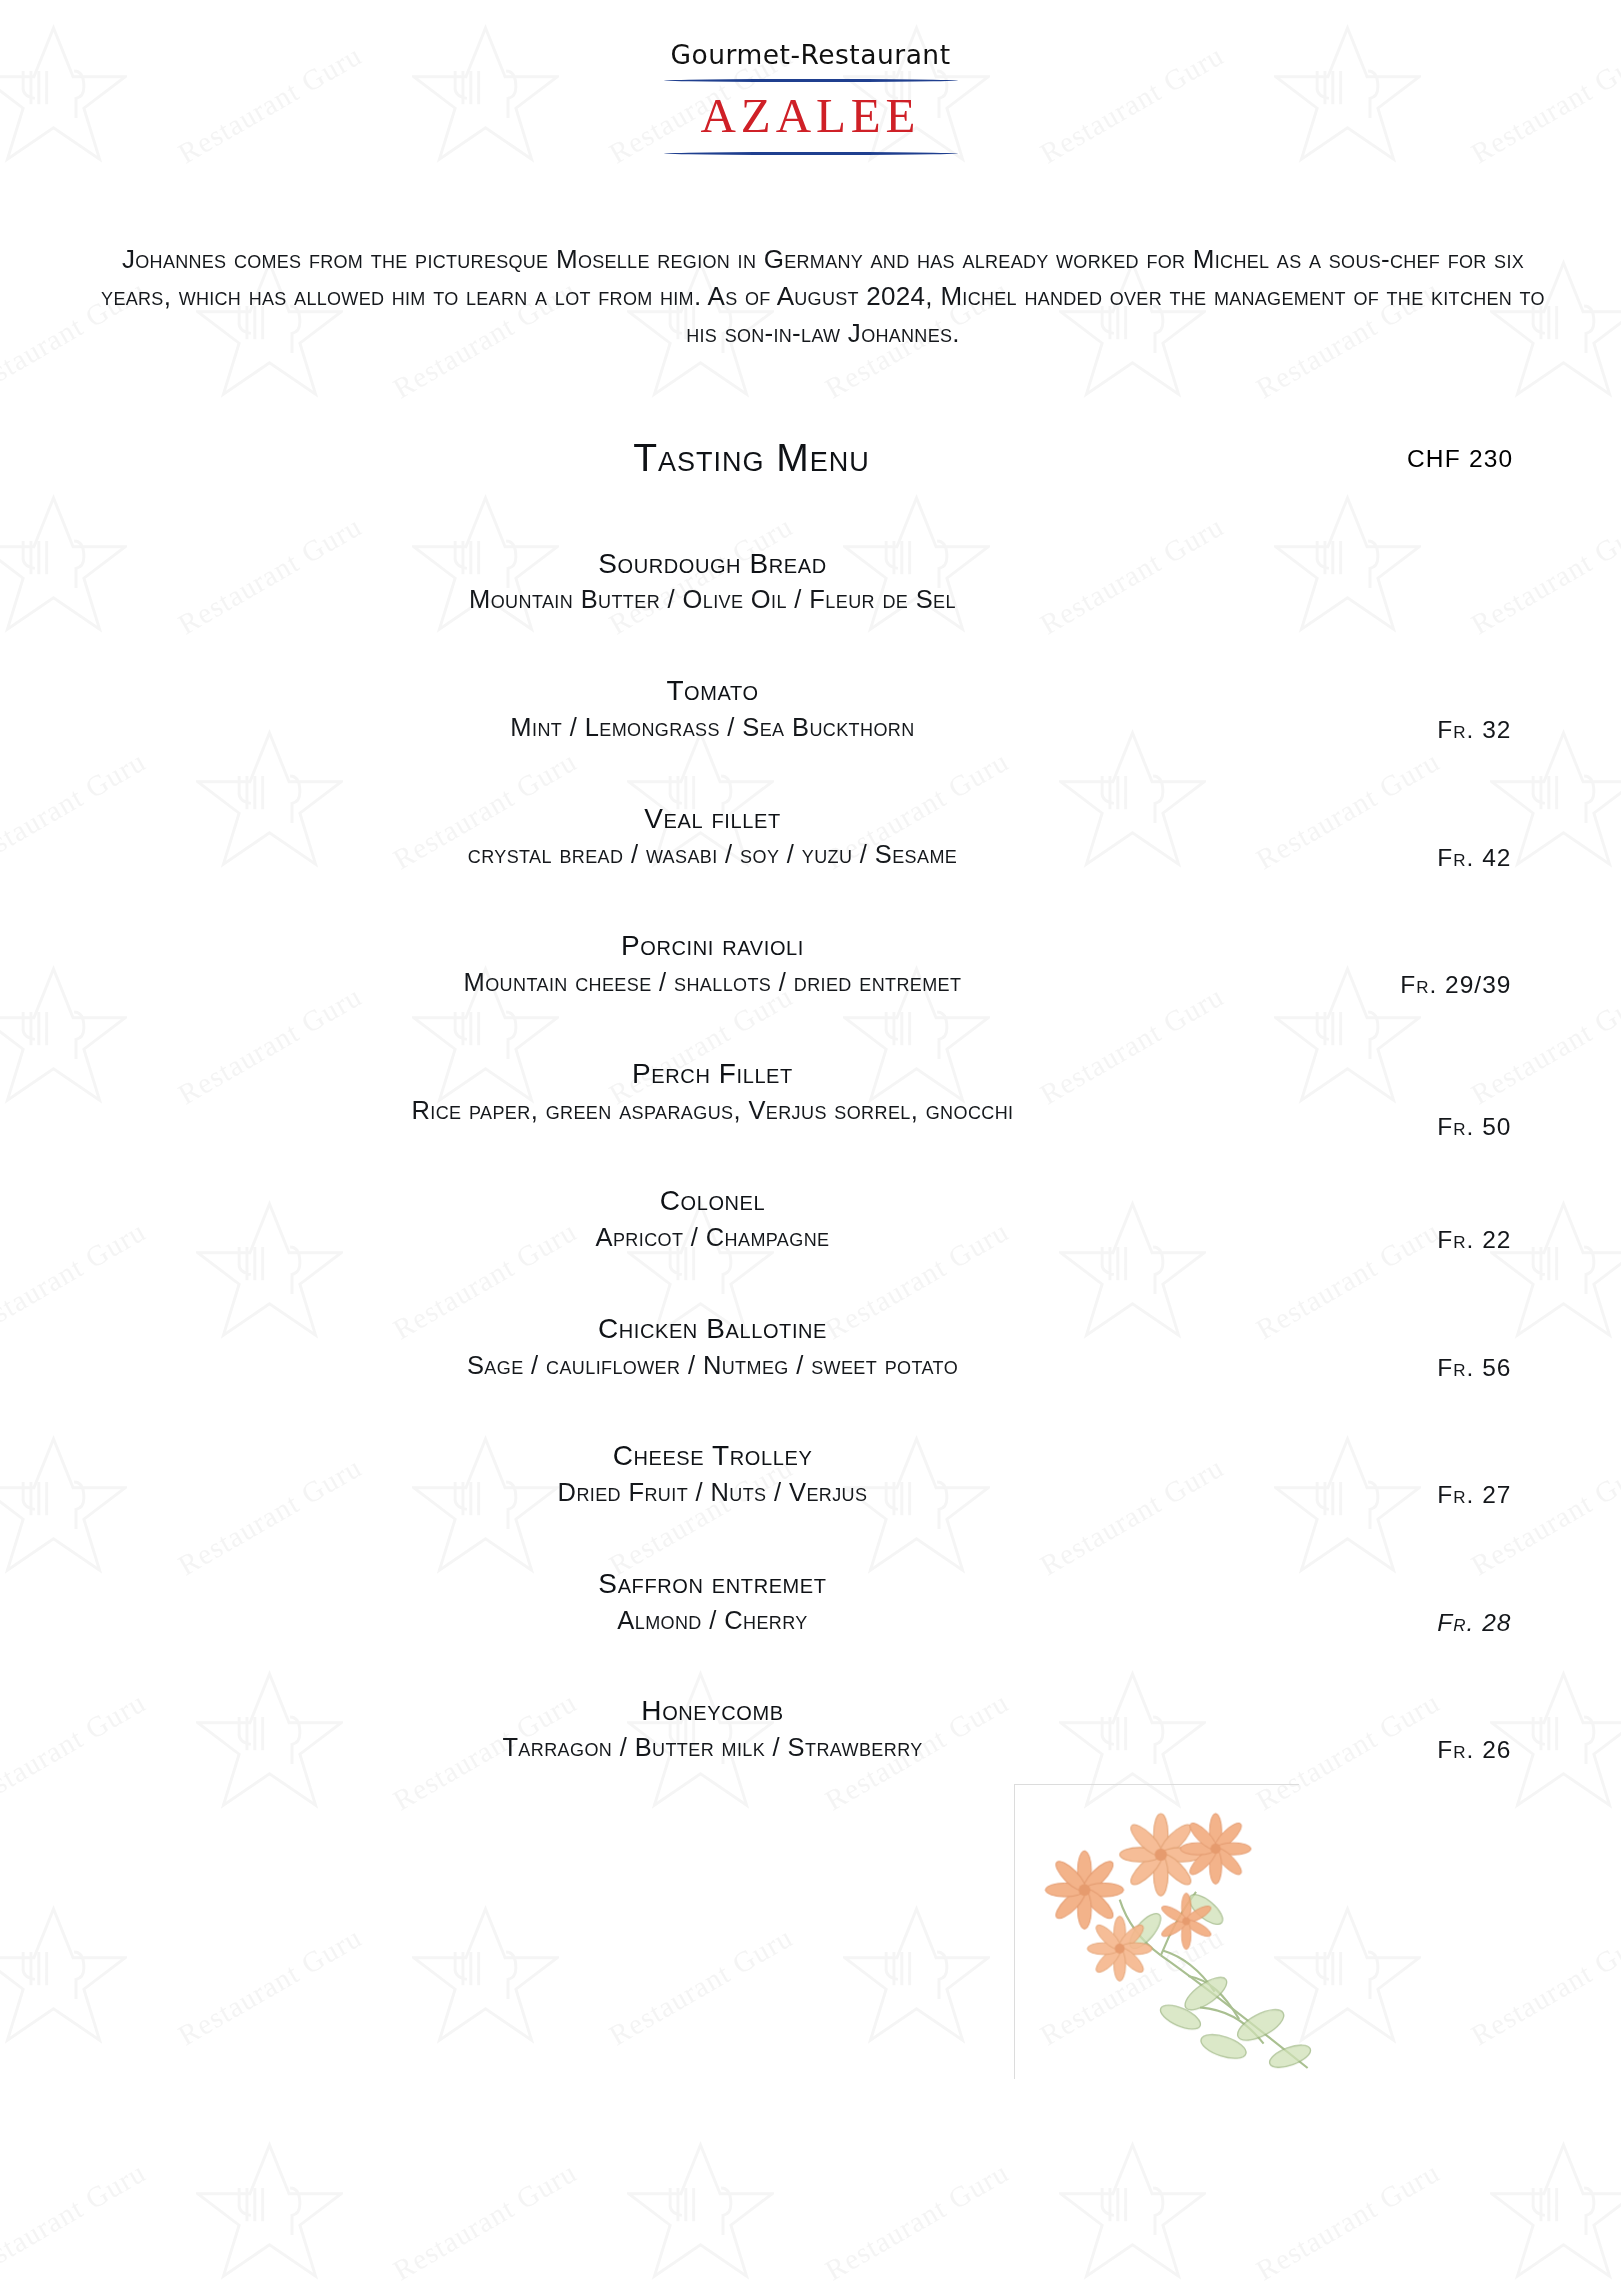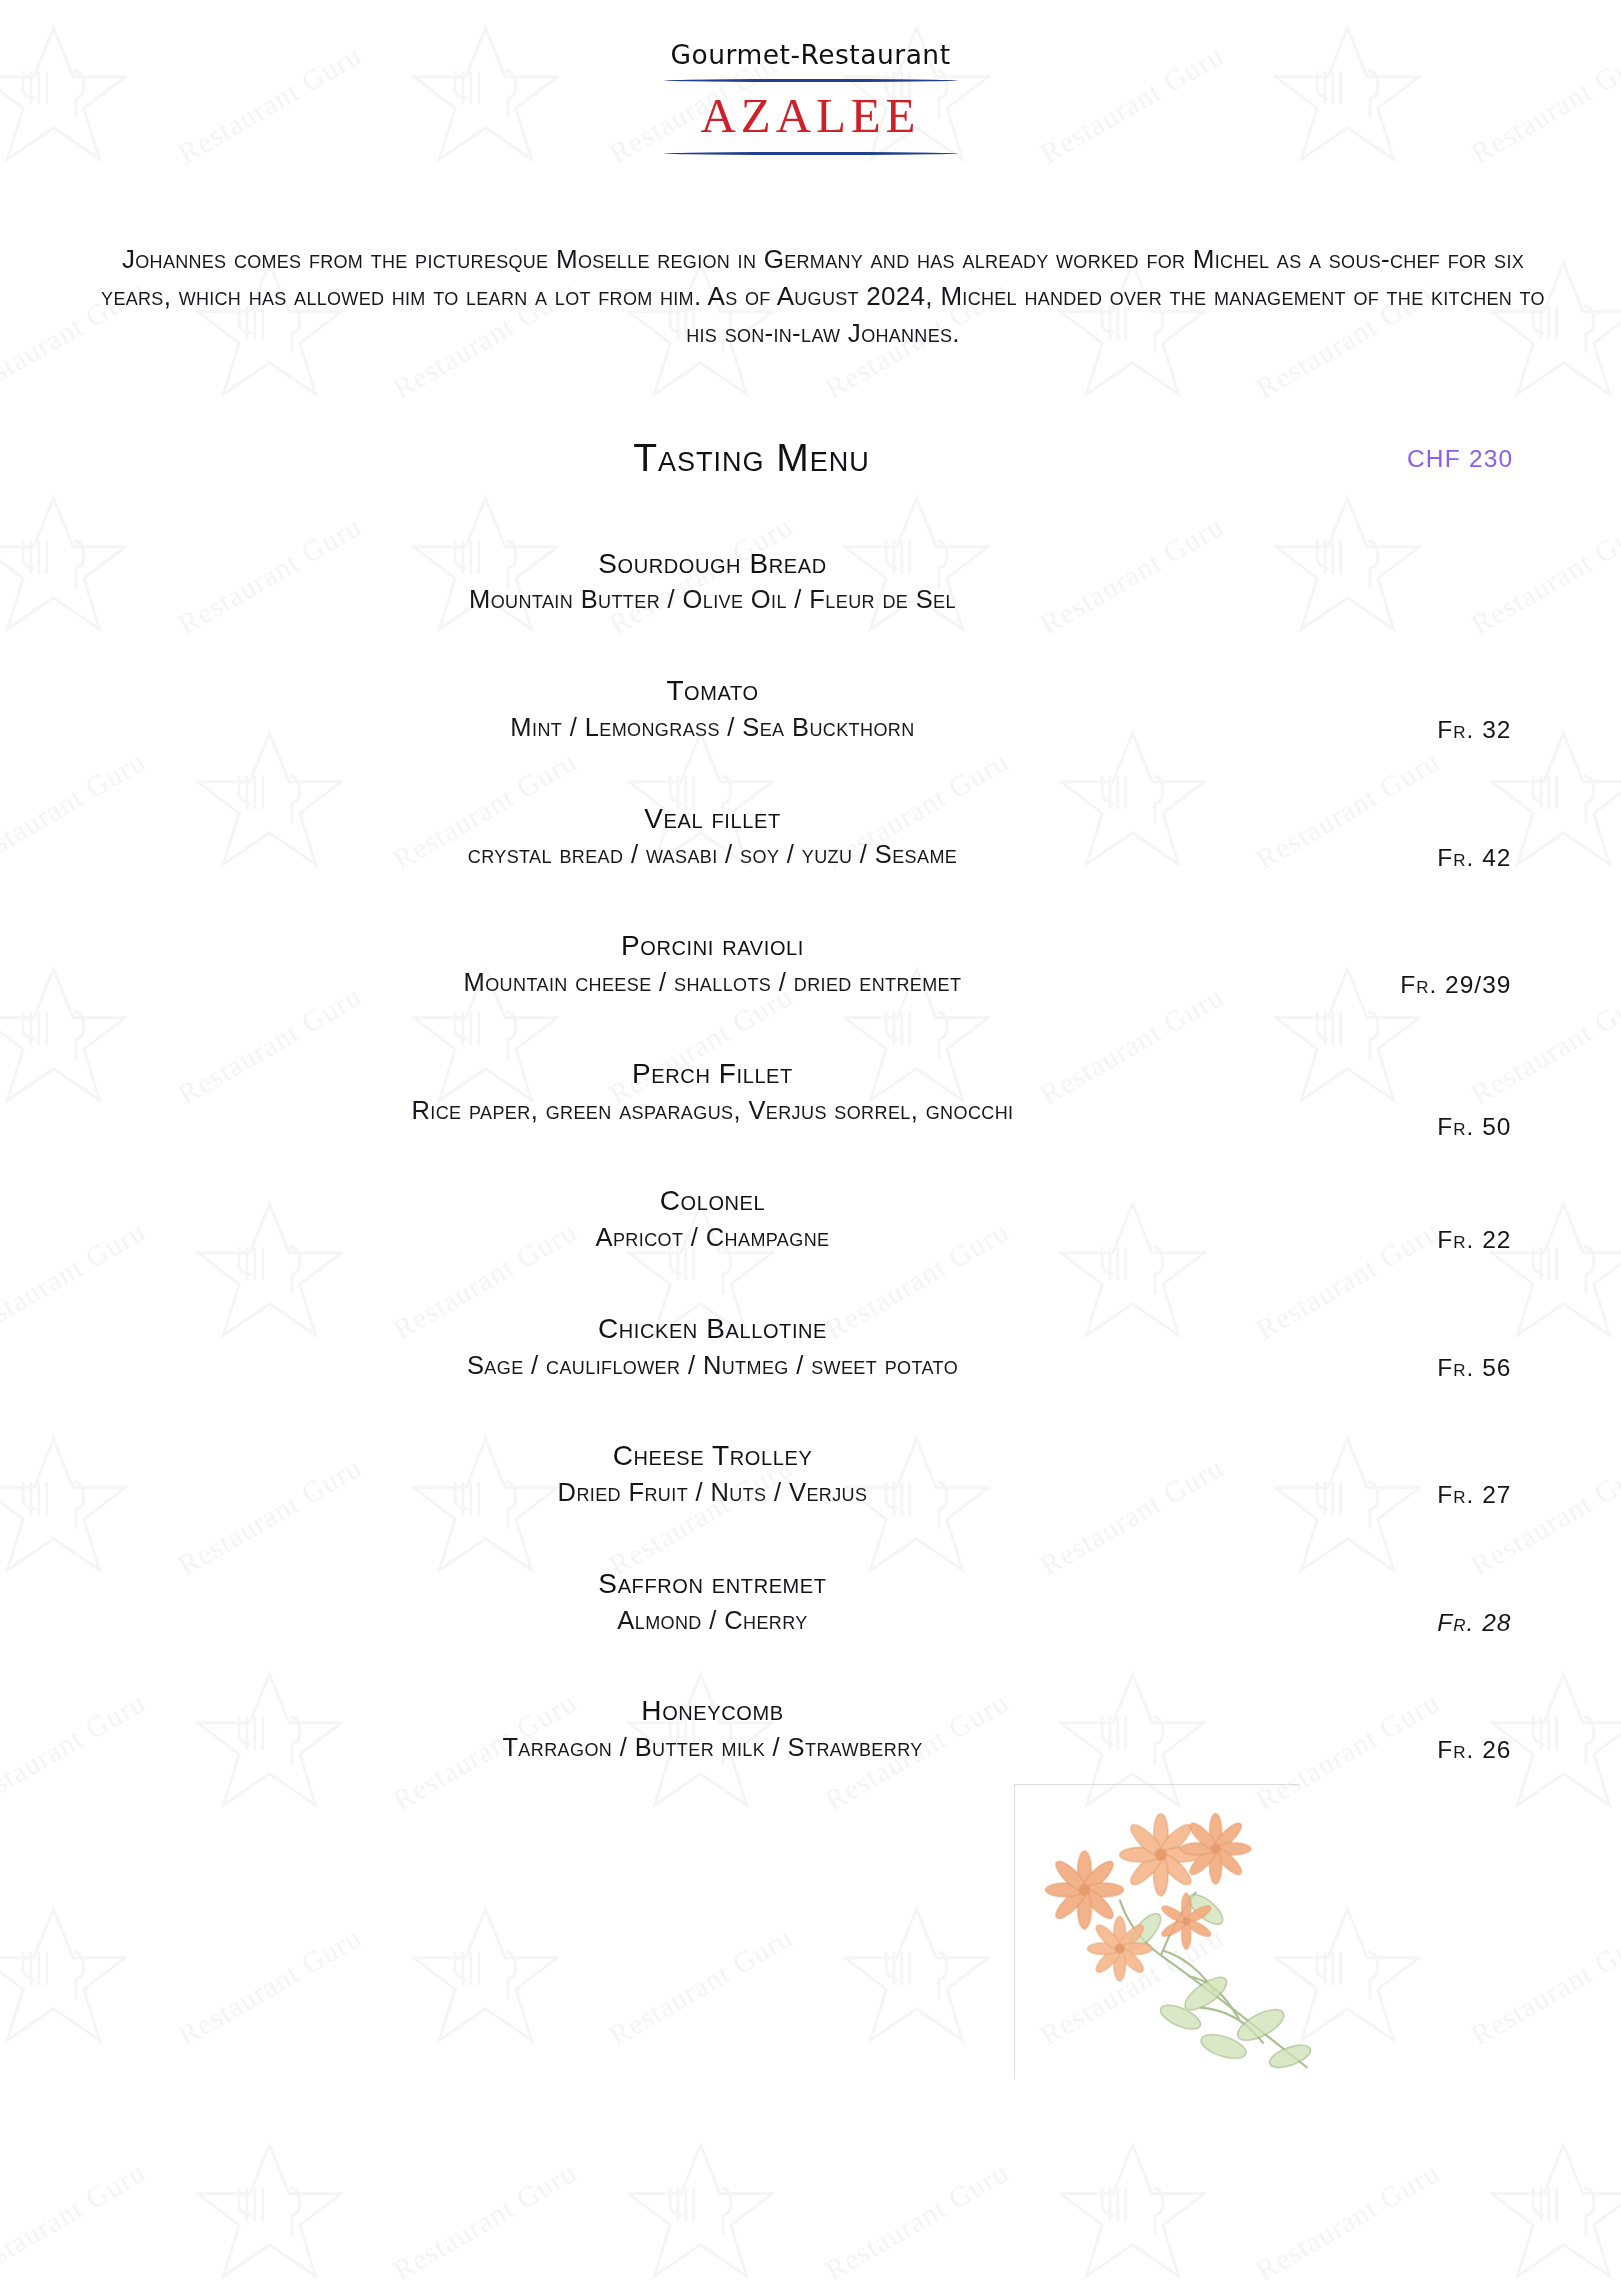--- a/index.html
+++ b/index.html
@@ -113,21 +113,21 @@
     color: #0f1216;
     padding-right: 118px;
   }
   .menu-price {
     position: absolute;
     right: 19.6px;
     top: 9.8px;
     font-size: 24.5px;
     font-variant: small-caps;
     letter-spacing: 1.2px;
-    color: #8b5cf6;
+    color: #000000;
   }
 
   
   .courses {
     margin-top: 61px;
   }
   .course {
     position: relative;
     margin-bottom: 57px;
     min-height: 69px;

